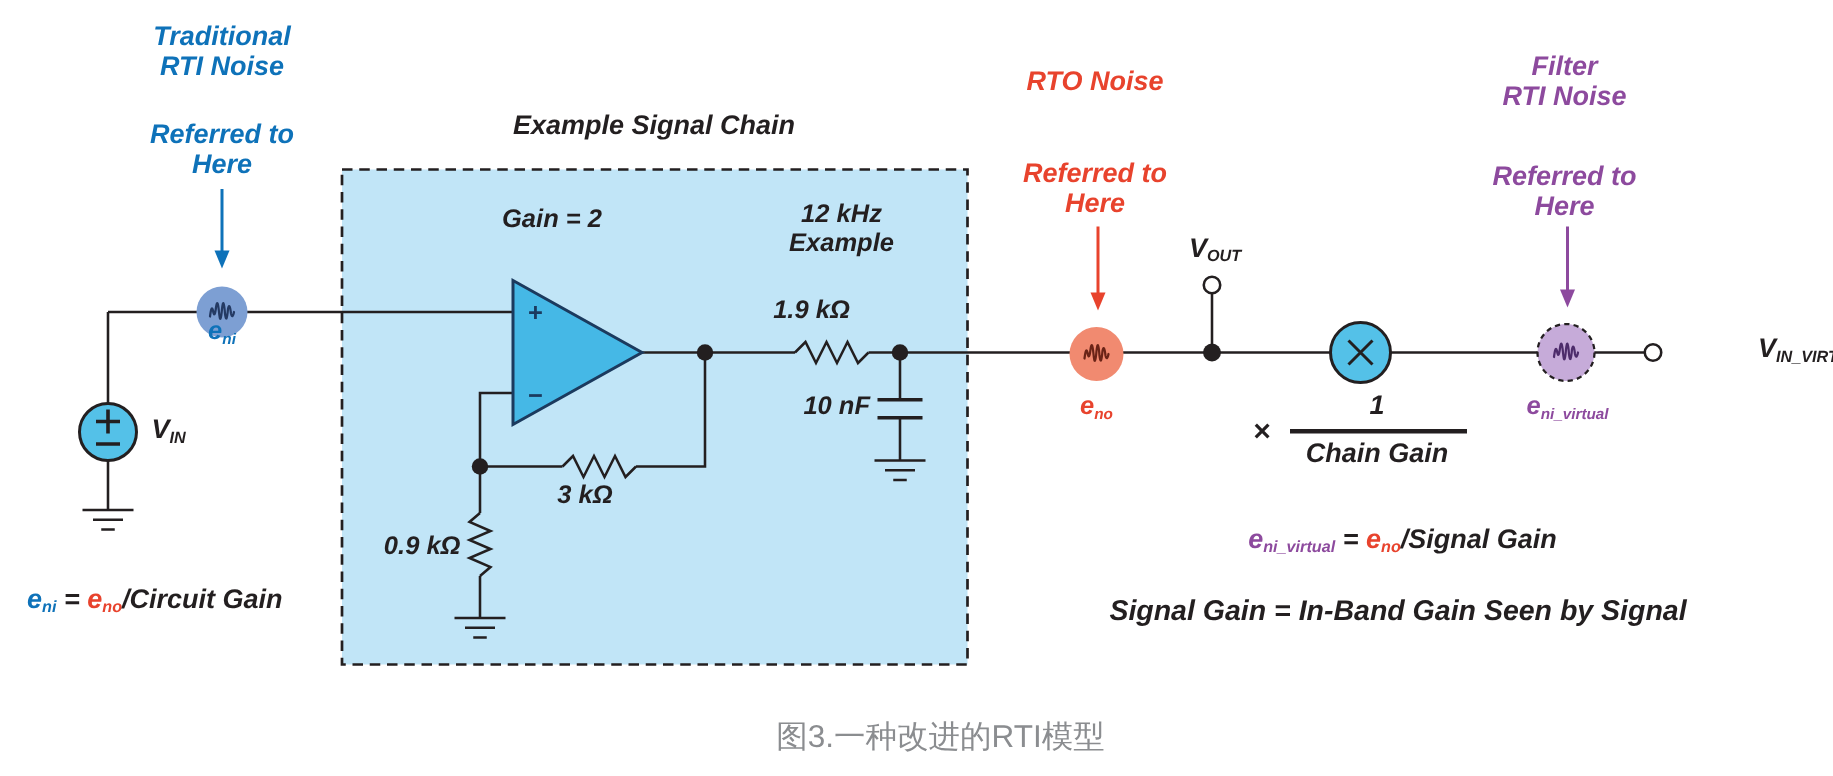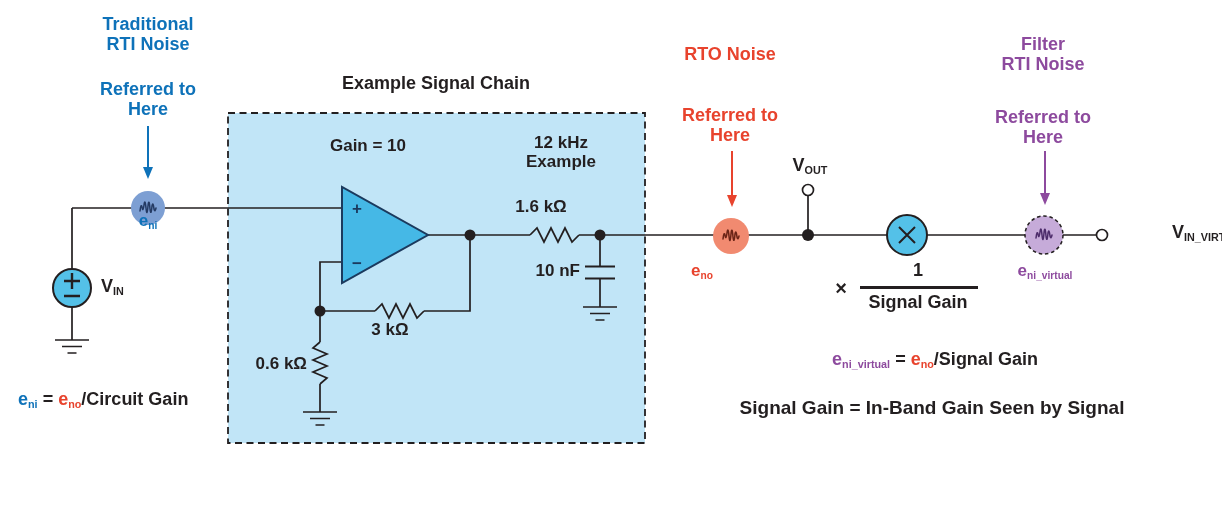--- a/index.html
+++ b/index.html
@@ -1,19 +1,19 @@
 <!DOCTYPE html>
 <html style="--blue: #0e72b9; --red: #e8432d; --purple: #8d4a9e; --ink: #231f20; --gray: #8b8d90; --navy: #1b3a5e; --boxfill: #c1e5f7; --cyan: #54c1e8; --opampfill: #45b8e6; --periwinkle: #7d9fd3; --salmon: #f18a70; --lavender: #c6abd9; --sqblue: #243a63; --sqred: #6b2417; --sqpurple: #4d2c6b;"><head>
 <meta charset="utf-8">
 <style>
   html,body{margin:0;padding:0;background:#ffffff;}
   #stage{position:relative;width:1222px;height:517px;background:#fff;overflow:hidden;
          font-family:"Liberation Sans",sans-serif;}
   #stage svg{position:absolute;left:0;top:0;}
-  .t{position:absolute;font-weight:700;color:var(--ink,#231f20);white-space:nowrap;}
+  .t{position:absolute;font-weight:700;color:var(--ink,#231f20);white-space:nowrap;font-style:italic;}
   .c{transform:translateX(-50%);text-align:center;}
   .r{transform:translateX(-100%);text-align:center;}
   .blue{color:var(--blue,#0e72b9);}
   .red{color:var(--red,#e8432d);}
   .purple{color:var(--purple,#8d4a9e);}
   .s17{font-size:17px;line-height:19px;}
   .s18{font-size:18px;line-height:20px;}
   .s19{font-size:19px;line-height:21px;}
   .s20{font-size:20px;line-height:22px;}
   sub{font-size:0.6em;font-weight:700;vertical-align:baseline;position:relative;top:0.28em;}
@@ -109,47 +109,47 @@
 
   <div class="t s18" style="left:101px;top:276px">
     <span>V</span><sub>IN</sub>
   </div>
 
   <div class="t s18" style="left:18px;top:389px">
     <span class="blue"><span>e</span><sub>ni</sub></span><span> = </span><span class="red"><span>e</span><sub>no</sub></span><span>/Circuit Gain</span>
   </div>
 
   <div class="t c s18" style="left:436px;top:73px">Example Signal Chain</div>
-  <div class="t c s17" style="left:368px;top:136px">Gain = 10</div>
+  <div class="t c s17" style="left:368px;top:136px">Gain = 2</div>
   <div class="t c s17" style="left:561px;top:133px">
     <div>12 kHz</div>
     <div>Example</div>
   </div>
-  <div class="t c s17" style="left:541px;top:197px">1.6 kΩ</div>
+  <div class="t c s17" style="left:541px;top:197px">1.9 kΩ</div>
   <div class="t r s17" style="left:580px;top:261px">10 nF</div>
   <div class="t c s17" style="left:390px;top:320px">3 kΩ</div>
-  <div class="t r s17" style="left:307px;top:354px">0.6 kΩ</div>
+  <div class="t r s17" style="left:307px;top:354px">0.9 kΩ</div>
 
   <div class="t c red s18" style="left:730px;top:44px">RTO Noise</div>
   <div class="t c red s18" style="left:730px;top:105px">
     <div>Referred to</div>
     <div>Here</div>
   </div>
-  <div class="t c red s17" style="left:702px;top:261px">
+  <div class="t c red s17" style="left:731px;top:261px">
     <span>e</span><sub>no</sub>
   </div>
 
   <div class="t c s18" style="left:810px;top:155px">
     <span>V</span><sub>OUT</sub>
   </div>
 
   <div class="t c s20" style="left:841px;top:277px">×</div>
   <div class="t c s18" style="left:918px;top:260px">1</div>
   <div class="fracbar" style="left:860px;top:286px;width:118px;height:2.5px"></div>
-  <div class="t c s18" style="left:918px;top:292px">Signal Gain</div>
+  <div class="t c s18" style="left:918px;top:292px">Chain Gain</div>
 
   <div class="t c purple s18" style="left:1043px;top:34px">
     <div>Filter</div>
     <div>RTI Noise</div>
   </div>
   <div class="t c purple s18" style="left:1043px;top:107px">
     <div>Referred to</div>
     <div>Here</div>
   </div>
   <div class="t c purple s17" style="left:1045px;top:261px">
@@ -159,14 +159,15 @@
   <div class="t s18" style="left:1172px;top:222px">
     <span>V</span><sub>IN_VIRTUAL</sub>
   </div>
 
   <div class="t c s19" style="left:932px;top:397px">Signal Gain = In-Band Gain Seen by Signal</div>
 
   <div class="t c s18" style="left:935px;top:349px">
     <span class="purple"><span>e</span><sub>ni_virtual</sub></span><span> = </span><span class="red"><span>e</span><sub>no</sub></span><span>/Signal Gain</span>
   </div>
 
+  <div class="caption" style="left:627px;top:477px">图3.一种改进的RTI模型</div>
 
 </div>
 
 </body></html>

